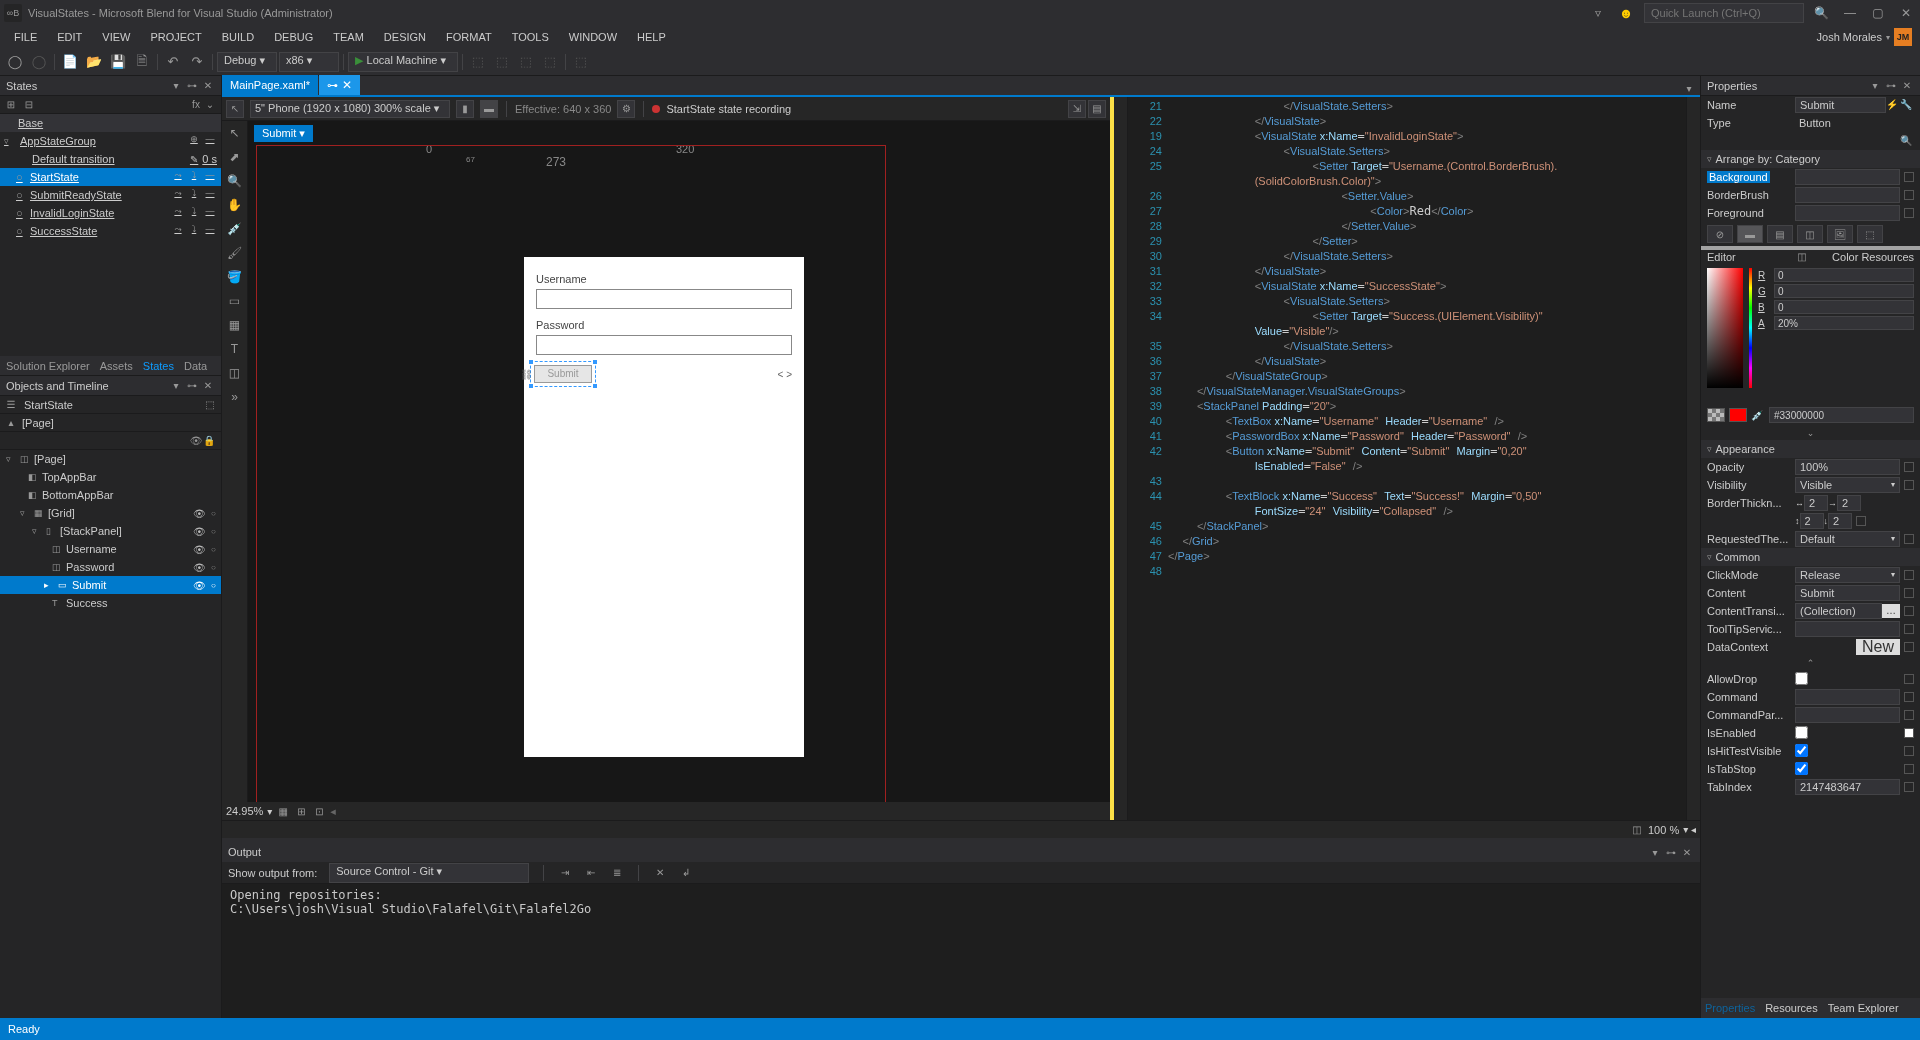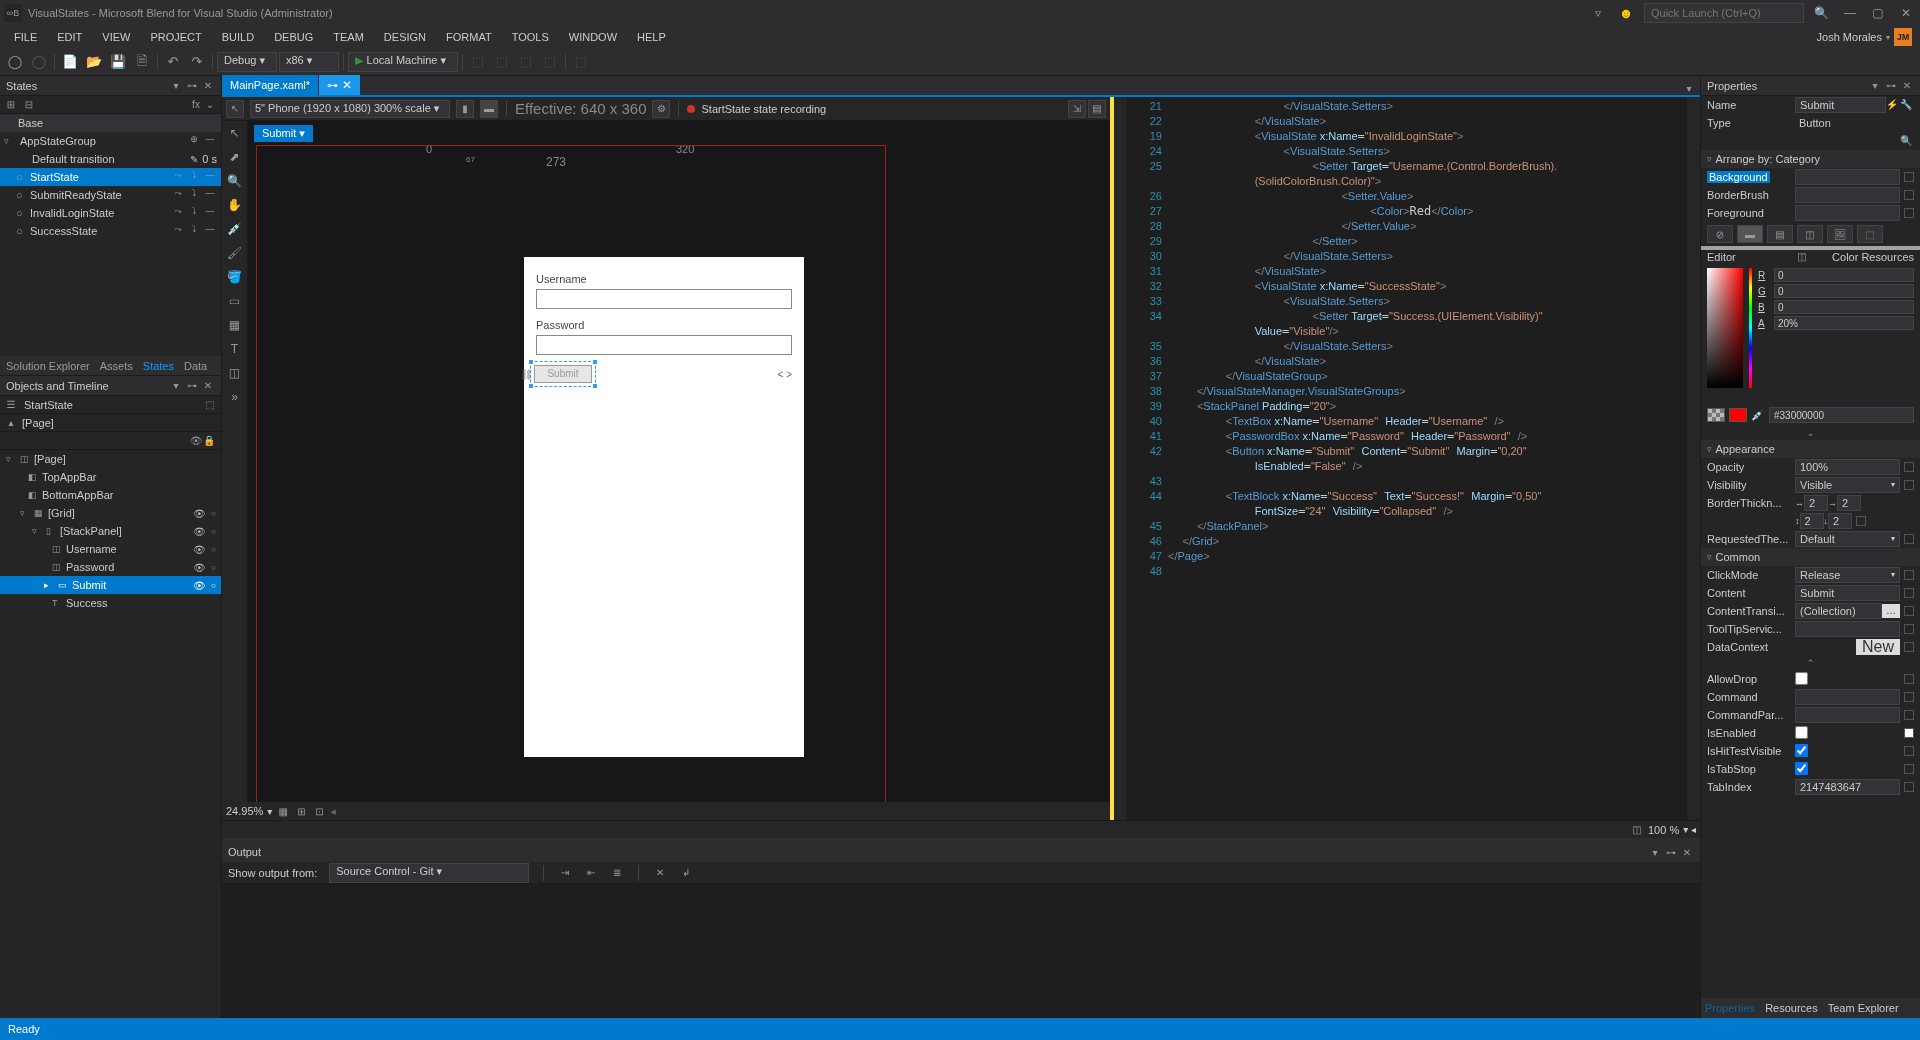--- a/index.html
+++ b/index.html
@@ -21,21 +21,21 @@
 .tb-play { color:#3a8f3a; font-size:11px; }
 
 .workspace { display:flex; height:calc(1040px - 26px - 22px - 28px - 22px); }
 .left-col { width:222px; display:flex; flex-direction:column; background:#252526; border-right:1px solid #1b1b1c; }
 .panel { display:flex; flex-direction:column; }
 .panel-hdr { height:20px; background:#2d2d30; display:flex; align-items:center; padding:0 6px; color:#ccc; border-bottom:1px solid #1b1b1c; cursor:default; }
 .panel-hdr-r { margin-left:auto; display:flex; gap:2px; }
 .hdr-icon { width:14px; height:14px; color:#999; font-size:10px; display:flex; align-items:center; justify-content:center; }
 .panel-body { flex:1; background:#252526; overflow:auto; }
 .pbar { height:18px; display:flex; align-items:center; padding:0 4px; background:#252526; border-bottom:1px solid #1b1b1c; }
-.state-row { height:18px; display:flex; align-items:center; padding:0 4px; color:#ccc; }
+.state-row { height:18px; display:flex; align-items:center; padding:0 4px; color:#ccc;text-decoration:underline; }
 .state-row.base { background:#333337; }
 .state-row.sel { background:#007acc; color:#fff; }
 .state-row .exp { width:12px; color:#999; font-size:9px; }
 .state-row .dot { width:10px; color:#999; }
 .state-row .lbl { flex:1; padding-left:4px; }
 .state-row .ricons { display:flex; gap:2px; }
 .ri { width:14px; height:14px; color:#999; font-size:9px; text-align:center; }
 .pencil { color:#bbb; font-size:10px; }
 
 .mid-col { flex:1; display:flex; flex-direction:column; }
@@ -353,21 +353,21 @@
       </div>
     </div>
     <div class="design-surface">
       <div class="design-left">
         <div class="design-top">
           <div class="small-btn">↖</div>
           <div class="phone-combo"><span>5" Phone (1920 x 1080) 300% scale</span> ▾</div>
           <div class="small-btn">▮</div>
           <div class="small-btn on">▬</div>
           <div class="tb-sep"></div>
-          <span style="color:#888;font-size:15px">Effective: 640 x 360</span>
+          <span style="color:#888;font-size:11px">Effective: 640 x 360</span>
           <div class="small-btn">⚙</div>
           <div class="tb-sep"></div>
           <span class="rec-dot"></span>
           <span style="color:#ccc;font-size:11px;overflow:hidden;white-space:nowrap">StartState state recording</span>
           <div style="margin-left:auto;display:flex;gap:2px">
             <div class="small-btn">⇲</div>
             <div class="small-btn">▤</div>
           </div>
         </div>
         <div class="canvas-area">
@@ -510,20 +510,22 @@
         <span>Show output from:</span>
         <div class="tb-combo" style="width:200px"><span>Source Control - Git</span> ▾</div>
         <div class="tb-sep"></div>
         <div class="hdr-icon">⇥</div>
         <div class="hdr-icon">⇤</div>
         <div class="hdr-icon">≣</div>
         <div class="tb-sep"></div>
         <div class="hdr-icon">✕</div>
         <div class="hdr-icon">↲</div>
       </div>
+      <div class="out-body">Opening repositories:
+C:\Users\josh\Visual Studio\Falafel\Git\Falafel2Go</div>
     </div>
   </div>
 
   <div class="right-col">
     <div class="panel-hdr">
       <span>Properties</span>
       <div class="panel-hdr-r">
           <div class="hdr-icon">▾</div>
           <div class="hdr-icon">⊶</div>
           <div class="hdr-icon">✕</div>

